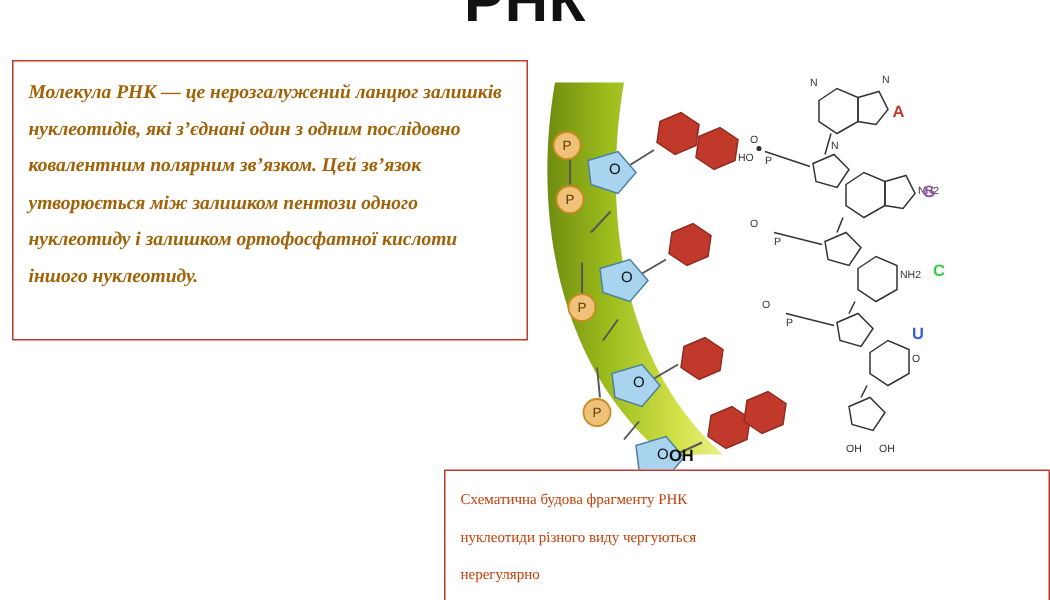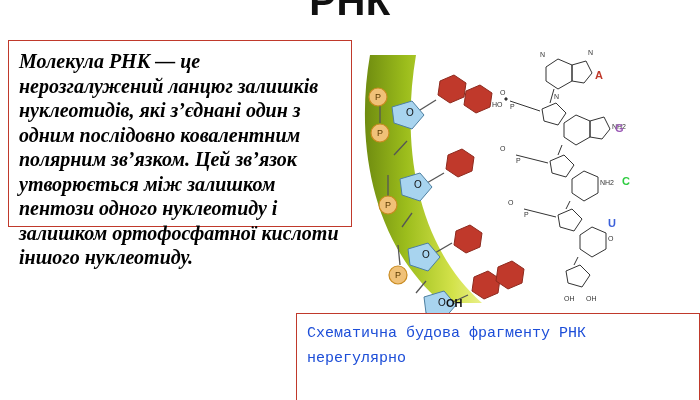--- a/index.html
+++ b/index.html
@@ -49,39 +49,39 @@
     left: 8px;
     top: 40px;
     width: 344px;
     height: 187px;
     padding: 8px 10px 0 10px;
   }
   #left-box .para {
     margin: 0;
     font-style: italic;
     font-weight: bold;
-    font-size: 20px;
+    font-size: 13px;
     line-height: 24.5px;
-    color: #000000;
+    color: #a16207;
     font-family: "Liberation Serif", serif;
   }
 
   #bottom-box {
     left: 296px;
     top: 313px;
     width: 404px;
     height: 92px;
     padding: 7px 8px 0 10px;
   }
   #bottom-box .para {
     margin: 0;
-    font-size: 15px;
+    font-size: 10px;
     line-height: 25px;
-    color: #1d4ed8;
-    font-family: Liberation Mono, monospace;
+    color: #c2410c;
+    font-family: Liberation Serif, serif;
   }
 
   
   #figure {
     position: absolute;
     left: 350px;
     top: 45px;
     width: 350px;
     height: 275px;
   }
@@ -221,16 +221,17 @@
     </svg>
 
     <span class="base-letter" style="left:245px; top:24px; color:#c0392b;">A</span>
     <span class="base-letter" style="left:265px; top:77px; color:#9b59b6;">G</span>
     <span class="base-letter" style="left:272px; top:130px; color:#2ecc40;">C</span>
     <span class="base-letter" style="left:258px; top:172px; color:#3a5fd9;">U</span>
   </div>
 
   <div class="text-box" id="bottom-box">
     <p class="para">Схематична будова фрагменту РНК</p>
+    <p class="para">нуклеотиди різного виду чергуються</p>
     <p class="para">нерегулярно</p>
   </div>
 
 </div>
 
 </body></html>

